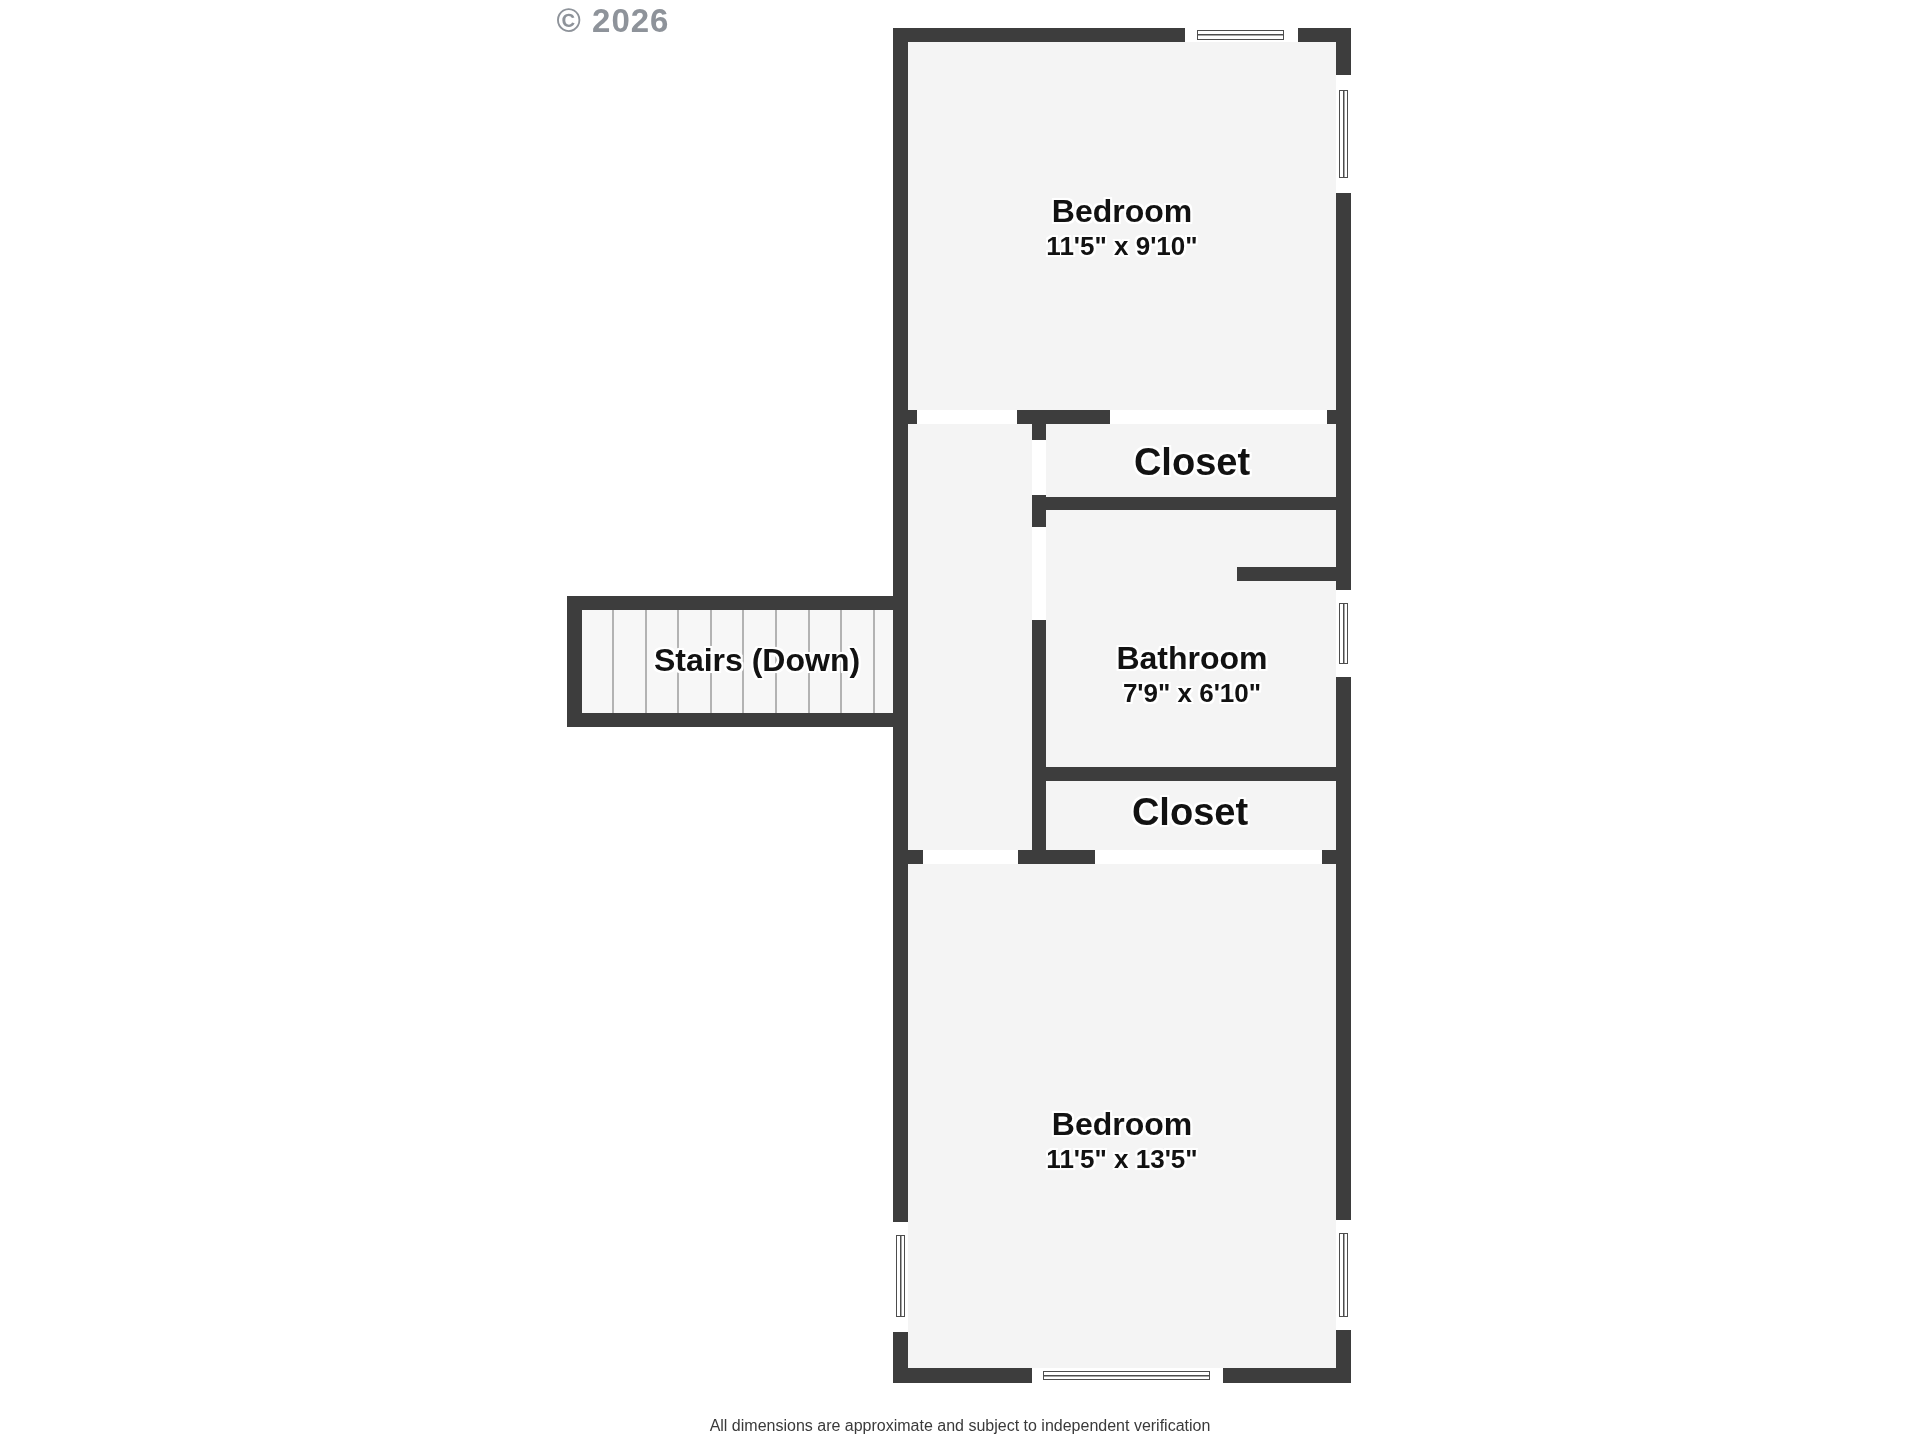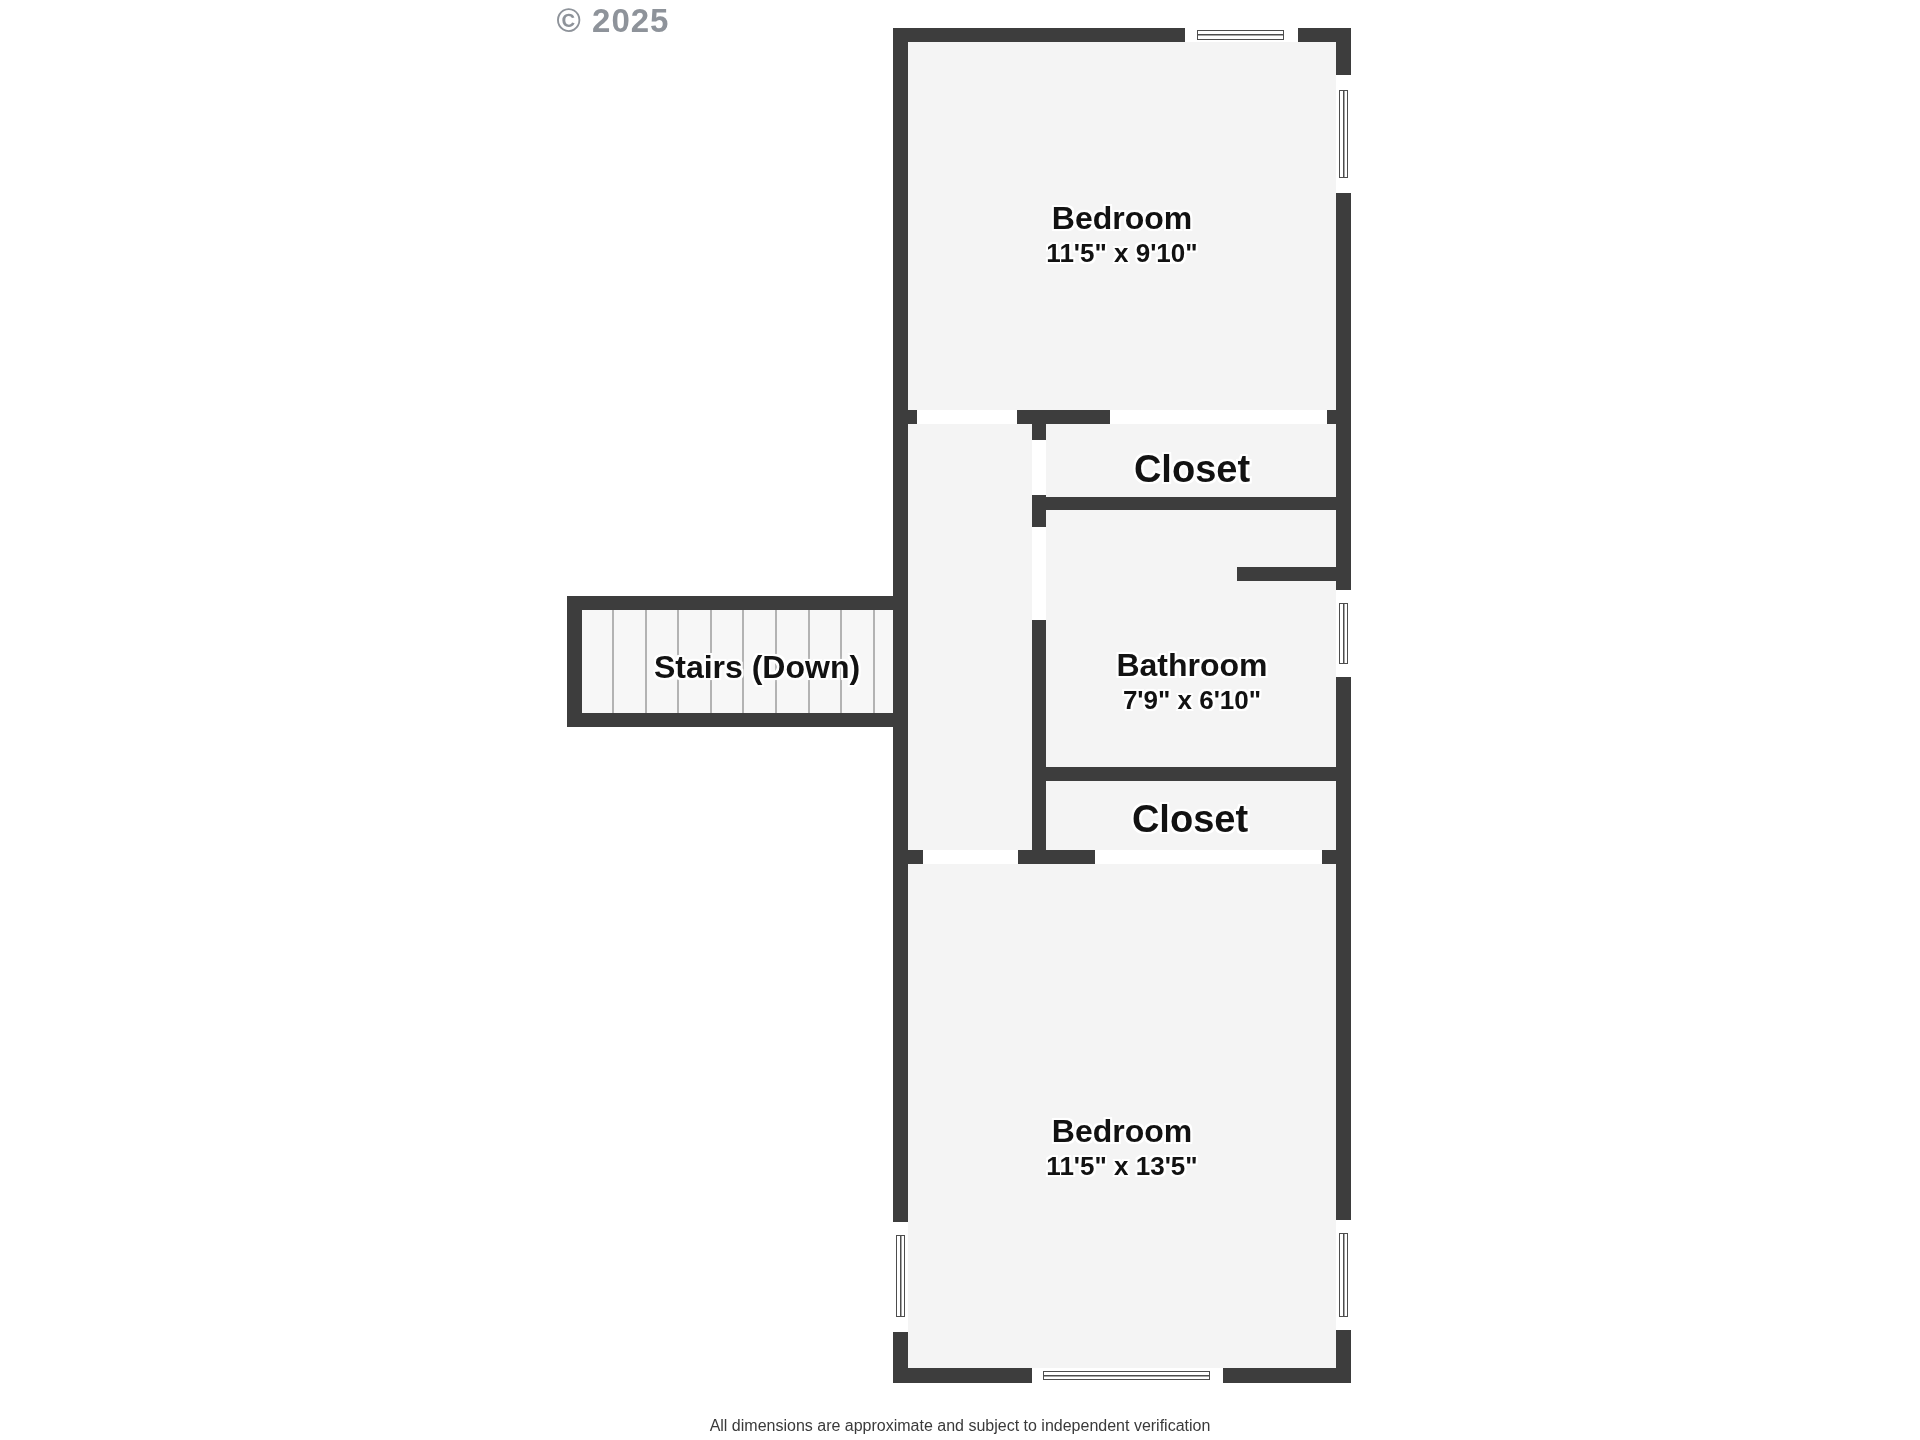--- a/index.html
+++ b/index.html
@@ -15,39 +15,38 @@
   .glazing{position:absolute;background:#ffffff;border:1.5px solid #4d4d4d;box-sizing:border-box;
            background-repeat:no-repeat;background-position:center;}
   .glazing.h{background-image:linear-gradient(#4d4d4d,#4d4d4d);background-size:100% 1.5px;}
   .glazing.v{background-image:linear-gradient(#4d4d4d,#4d4d4d);background-size:1.5px 100%;}
   .tread{position:absolute;top:610px;height:103px;width:2px;background:#b3b3b3;}
   .room-label{
     position:absolute;transform:translate(-50%,-50%);text-align:center;color:#121212;
     font-weight:bold;white-space:nowrap;
     text-shadow:-2px -2px 0 #fff,2px -2px 0 #fff,-2px 2px 0 #fff,2px 2px 0 #fff,
                  0 -2px 0 #fff,0 2px 0 #fff,-2px 0 0 #fff,2px 0 0 #fff,0 0 5px #fff;
-    margin-top:7px;
   }
   .room-name{font-size:32px;line-height:38px;}
   .room-dims{font-size:26px;line-height:32px;}
   .closet-name{font-size:38px;line-height:34px;}
   .stairs-name{font-size:32px;line-height:36px;}
   .copyright{
     position:absolute;top:2px;left:613px;transform:translateX(-50%);
     font-size:33px;font-weight:bold;color:#8e939a;letter-spacing:1px;white-space:nowrap;
   }
   .footer{
     position:absolute;top:1417px;left:0;width:1920px;text-align:center;
     font-size:16px;color:#3a3a3a;
   }
 </style>
 </head>
 <body>
 
-<div class="copyright">© 2025</div>
+<div class="copyright">© 2026</div>
 
 <div class="room" style="left:908px;top:42px;width:428px;height:368px;"></div>
 <div class="room" style="left:908px;top:424px;width:124px;height:426px;"></div>
 <div class="room" style="left:1046px;top:424px;width:290px;height:73px;"></div>
 <div class="room" style="left:1046px;top:510px;width:290px;height:257px;"></div>
 <div class="room" style="left:1046px;top:781px;width:290px;height:69px;"></div>
 <div class="room" style="left:908px;top:864px;width:428px;height:504px;"></div>
 <div class="stairs-room" style="left:582px;top:610px;width:311px;height:103px;"></div>
 
 <div>

